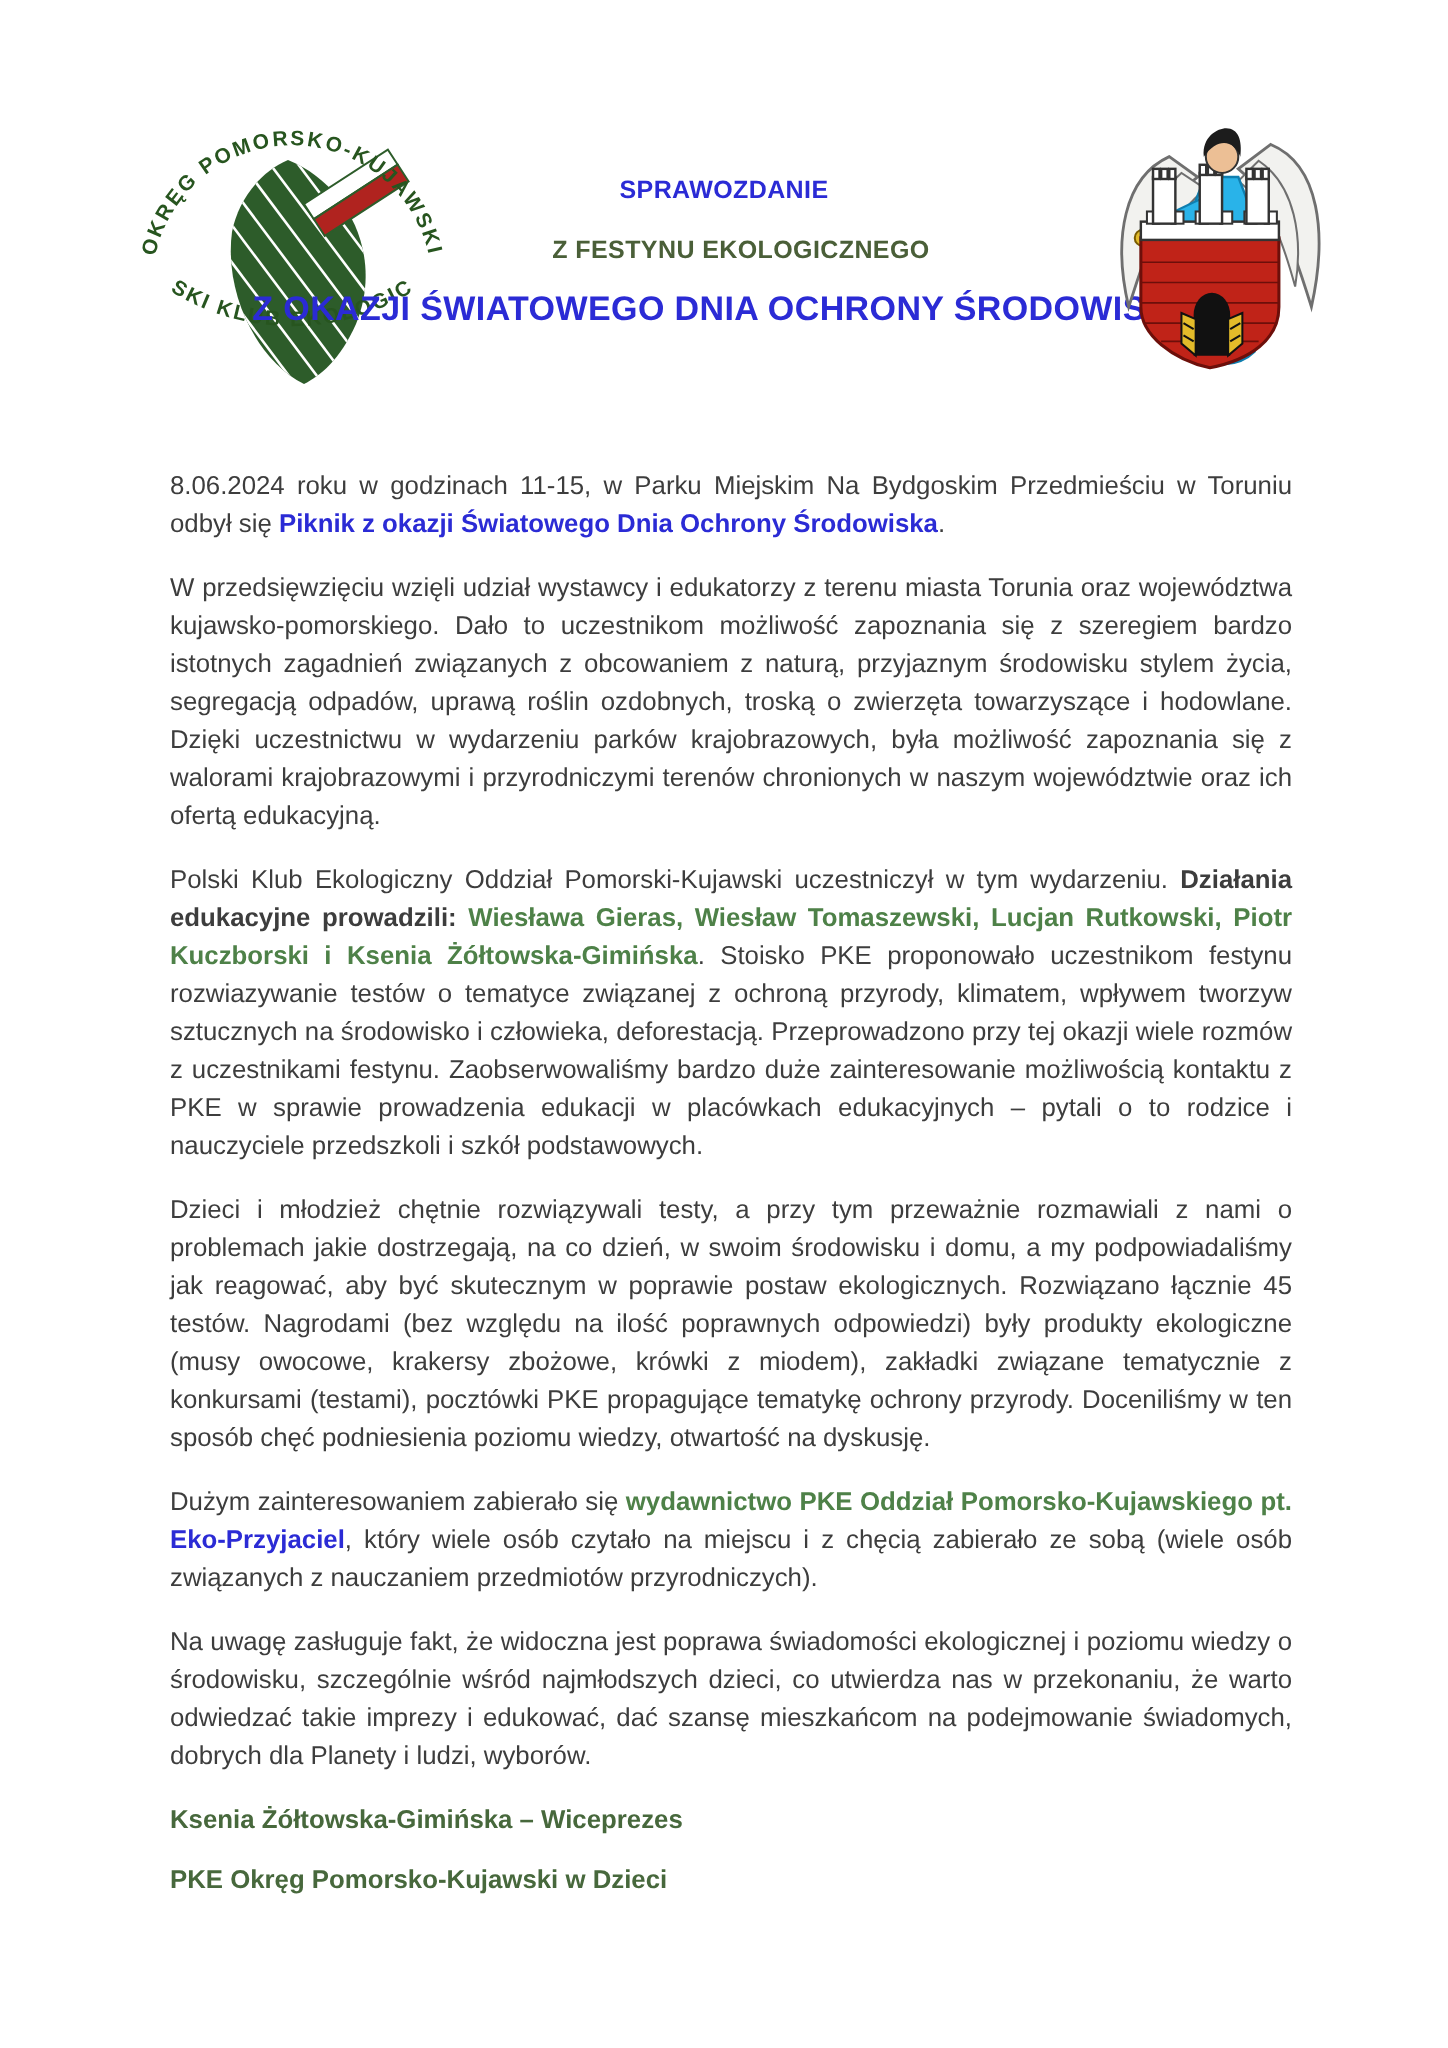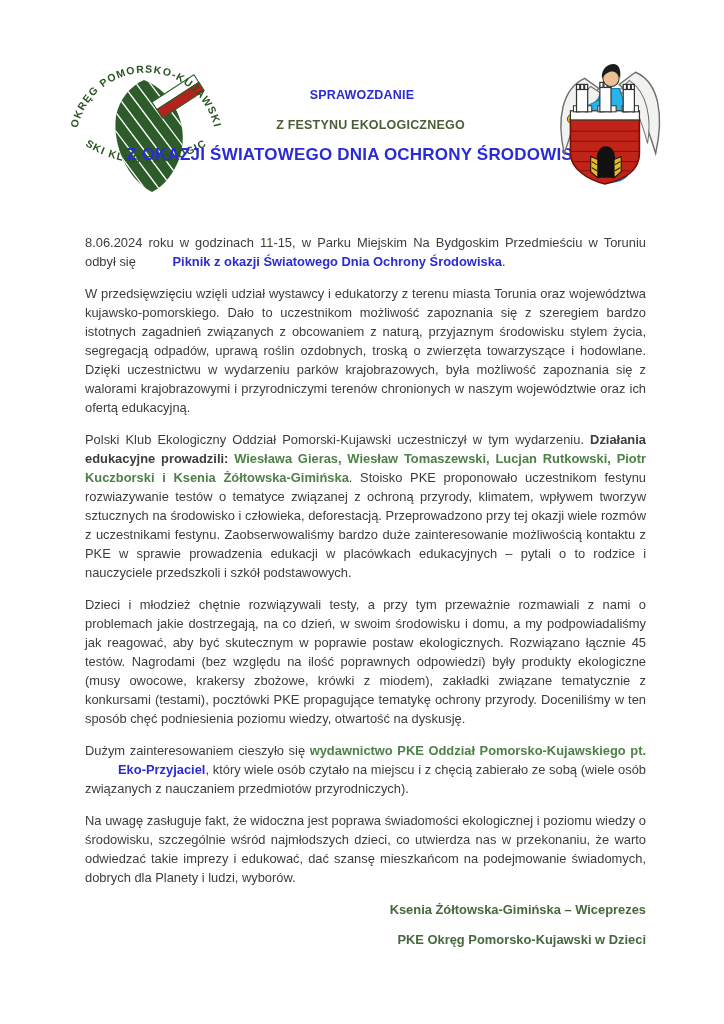--- a/index.html
+++ b/index.html
@@ -14,23 +14,23 @@
   .titles{position:absolute;left:0;right:0;top:80px;text-align:center;font-weight:700;}
   .t-line{line-height:30px;font-size:12.5px;letter-spacing:.2px;}
   .t-big{font-size:17px;}
   .t-blue{color:var(--title-blue);}
   .t-green{color:var(--header-green);padding-left:17px;}
 
   .content{width:561px;margin:24px 0 0 85px;text-align:justify;
            font-size:12.9px;line-height:19px;color:var(--body-text);}
   .content p{margin:0 0 13px 0;}
   .run-bold{font-weight:700;}
-  .run-bold-blue{font-weight:700;color:var(--title-blue);margin-left:33px;}
+  .run-bold-blue{font-weight:700;color:var(--title-blue);}
   .run-bold-green{font-weight:700;color:var(--accent-green);}
-  p.sig{font-weight:700;color:var(--signature-green);text-align:right;margin-bottom:11px;}
+  p.sig{font-weight:700;color:var(--signature-green);text-align:left;margin-bottom:11px;}
 </style>
 </head>
 <body>
 
 <div class="page">
 
   <header class="header">
 
     <div class="logo-left">
       <svg width="164" height="150" viewBox="0 0 164 150" xmlns="http://www.w3.org/2000/svg">
@@ -138,19 +138,19 @@
         <path d="M51,22 C50,12 58,8 62,8 C68,8 70,14 69,22 C66,14 58,12 51,22 Z" fill="#1c1c1c"></path>
       </svg>
     </div>
   </header>
 
   <main class="content">
     <p><span>8.06.2024 roku w godzinach 11-15, w Parku Miejskim Na Bydgoskim Przedmieściu w Toruniu odbył się </span><span class="run-bold-blue">Piknik z okazji Światowego Dnia Ochrony Środowiska</span><span>.</span></p>
     <p><span>W przedsięwzięciu wzięli udział wystawcy i edukatorzy z terenu miasta Torunia oraz województwa kujawsko-pomorskiego. Dało to uczestnikom możliwość zapoznania się z szeregiem bardzo istotnych zagadnień związanych z obcowaniem z naturą, przyjaznym środowisku stylem życia, segregacją odpadów, uprawą roślin ozdobnych, troską o zwierzęta towarzyszące i hodowlane. Dzięki uczestnictwu w wydarzeniu parków krajobrazowych, była możliwość zapoznania się z walorami krajobrazowymi i przyrodniczymi terenów chronionych w naszym województwie oraz ich ofertą edukacyjną.</span></p>
     <p><span>Polski Klub Ekologiczny Oddział Pomorski-Kujawski uczestniczył w tym wydarzeniu. </span><span class="run-bold">Działania edukacyjne prowadzili: </span><span class="run-bold-green">Wiesława Gieras, Wiesław Tomaszewski, Lucjan Rutkowski, Piotr Kuczborski i Ksenia Żółtowska-Gimińska</span><span>. Stoisko PKE proponowało uczestnikom festynu rozwiazywanie testów o tematyce związanej z ochroną przyrody, klimatem, wpływem tworzyw sztucznych na środowisko i człowieka, deforestacją. Przeprowadzono przy tej okazji wiele rozmów z uczestnikami festynu. Zaobserwowaliśmy bardzo duże zainteresowanie możliwością kontaktu z PKE w sprawie prowadzenia edukacji w placówkach edukacyjnych – pytali o to rodzice i nauczyciele przedszkoli i szkół podstawowych.</span></p>
     <p><span>Dzieci i młodzież chętnie rozwiązywali testy, a przy tym przeważnie rozmawiali z nami o problemach jakie dostrzegają, na co dzień, w swoim środowisku i domu, a my podpowiadaliśmy jak reagować, aby być skutecznym w poprawie postaw ekologicznych. Rozwiązano łącznie 45 testów. Nagrodami (bez względu na ilość poprawnych odpowiedzi) były produkty ekologiczne (musy owocowe, krakersy zbożowe, krówki z miodem), zakładki związane tematycznie z konkursami (testami), pocztówki PKE propagujące tematykę ochrony przyrody. Doceniliśmy w ten sposób chęć podniesienia poziomu wiedzy, otwartość na dyskusję.</span></p>
-    <p><span>Dużym zainteresowaniem cieszyło się </span><span class="run-bold-green">wydawnictwo PKE Oddział Pomorsko-Kujawskiego pt. </span><span class="run-bold-blue">Eko-Przyjaciel</span><span>, który wiele osób czytało na miejscu i z chęcią zabierało ze sobą (wiele osób związanych z nauczaniem przedmiotów przyrodniczych).</span></p>
+    <p><span>Dużym zainteresowaniem zabierało się </span><span class="run-bold-green">wydawnictwo PKE Oddział Pomorsko-Kujawskiego pt. </span><span class="run-bold-blue">Eko-Przyjaciel</span><span>, który wiele osób czytało na miejscu i z chęcią zabierało ze sobą (wiele osób związanych z nauczaniem przedmiotów przyrodniczych).</span></p>
     <p><span>Na uwagę zasługuje fakt, że widoczna jest poprawa świadomości ekologicznej i poziomu wiedzy o środowisku, szczególnie wśród najmłodszych dzieci, co utwierdza nas w przekonaniu, że warto odwiedzać takie imprezy i edukować, dać szansę mieszkańcom na podejmowanie świadomych, dobrych dla Planety i ludzi, wyborów.</span></p>
     <p class="sig">Ksenia Żółtowska-Gimińska – Wiceprezes</p>
     <p class="sig">PKE Okręg Pomorsko-Kujawski w Dzieci</p>
   </main>
 
 </div>
 
 </body></html>

